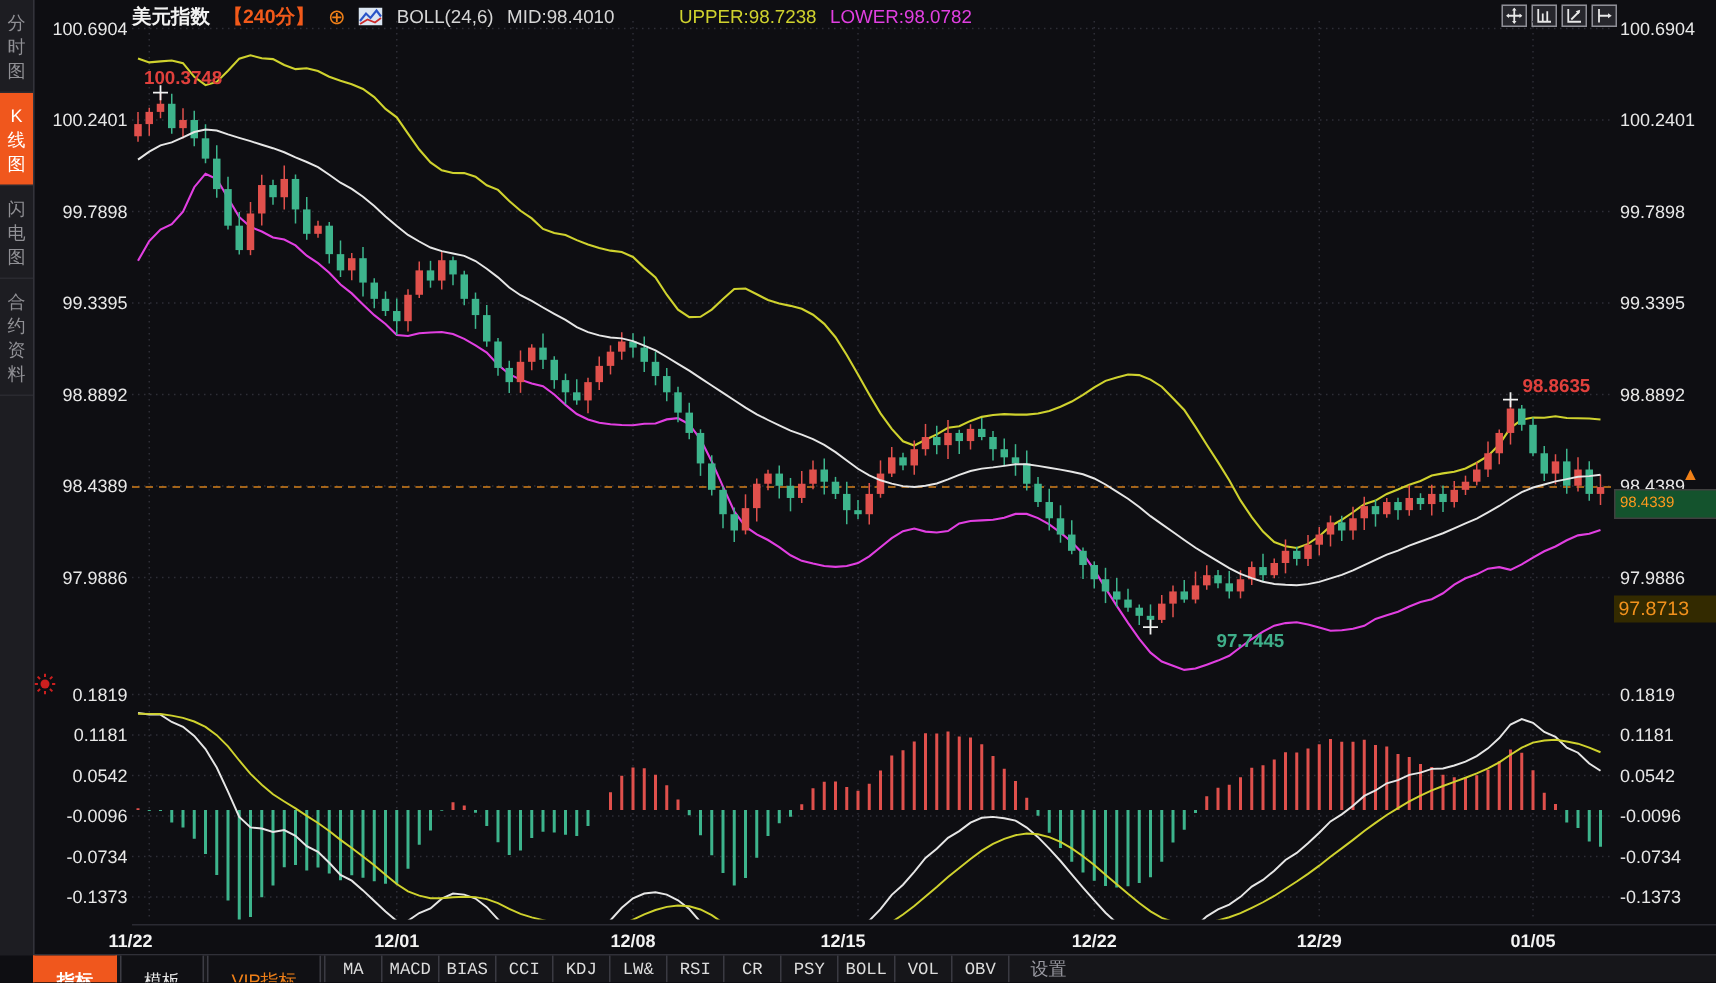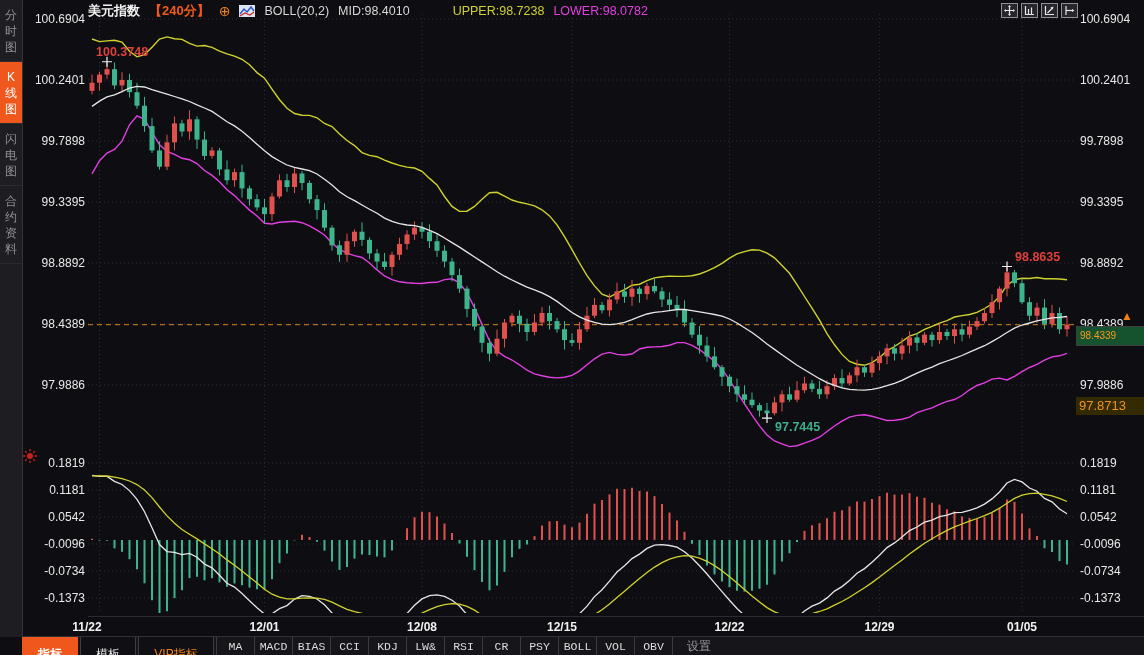--- a/index.html
+++ b/index.html
@@ -32,21 +32,21 @@
           align-items:center;justify-content:center;cursor:pointer;}
   .tr-btn svg{display:block;}
   
   .tick{position:absolute;font-size:12px;color:#e8e8e8;white-space:nowrap;}
   .tick.right{left:1080px;}
   .date-lbl{position:absolute;top:620px;font-size:12px;font-weight:bold;color:#f2f2f2;transform:translateX(-50%);}
   #tf-lbl{position:absolute;left:28px;top:636px;font-size:12px;font-weight:bold;color:#a16207;cursor:pointer;}
   
   .anno{position:absolute;font-size:12.5px;font-weight:bold;white-space:nowrap;}
   .anno.red{color:#e0403c;}
-  .anno.green{color:#3fae89;}
+  .anno.green{color:#3fae89;margin-left:36px;}
   .badge-last{position:absolute;left:1076px;top:326px;width:64px;height:18px;border:1px solid #404040;
               color:#ff9a1e;font-size:10px;line-height:18px;padding-left:3px;background:#14532d;}
   .badge-band{position:absolute;left:1076px;top:397px;width:67px;height:18px;background:#332a00;
               color:#f2921c;font-size:13px;line-height:18px;padding-left:3px;}
   .px-arrow{position:absolute;left:1121px;top:309px;color:#f08018;font-size:12px;}
   
   #wm{position:absolute;right:18px;bottom:10px;font-size:46px;color:#ccd2dc;opacity:.85;letter-spacing:1px;}
   
   #btoolbar{position:absolute;left:22px;right:0;bottom:0;height:18px;background:#16161a;
             border-top:1px solid #303038;display:flex;align-items:stretch;font-size:12px;}
@@ -93,21 +93,21 @@
     <span class="h-sym">美元指数</span>
     <span class="h-tag">【240分】</span>
     <span class="h-add">⊕</span>
     <span style="display:flex;">
       <svg width="16" height="12">
           <rect x="0" y="0" width="16" height="12" fill="#dbe6f2"></rect>
         <polyline points="1,9 5,4 8,7 12,2 15,6" fill="none" stroke="#2a55c8" stroke-width="1.4"></polyline>
         <polyline points="1,11 6,8 11,10 15,7" fill="none" stroke="#cc2b2b" stroke-width="1.2"></polyline>
         </svg>
     </span>
-    <span class="h-boll">BOLL(20,2)</span>
+    <span class="h-boll">BOLL(24,6)</span>
     <span class="h-mid">MID:98.4010</span>
     <span class="h-upper">UPPER:98.7238</span>
     <span class="h-lower">LOWER:98.0782</span>
   </div>
 
   <div id="tr-icons">
     <span class="tr-btn">
       <svg width="11" height="11">
           <path d="M5.5 1v9M1 5.5h9" stroke="#e8e8e8" stroke-width="1.2"></path>
       <path d="M5.5 0l1.5 2h-3zM5.5 11l1.5-2h-3zM0 5.5l2-1.5v3zM11 5.5l-2-1.5v3z" fill="#e8e8e8"></path>

